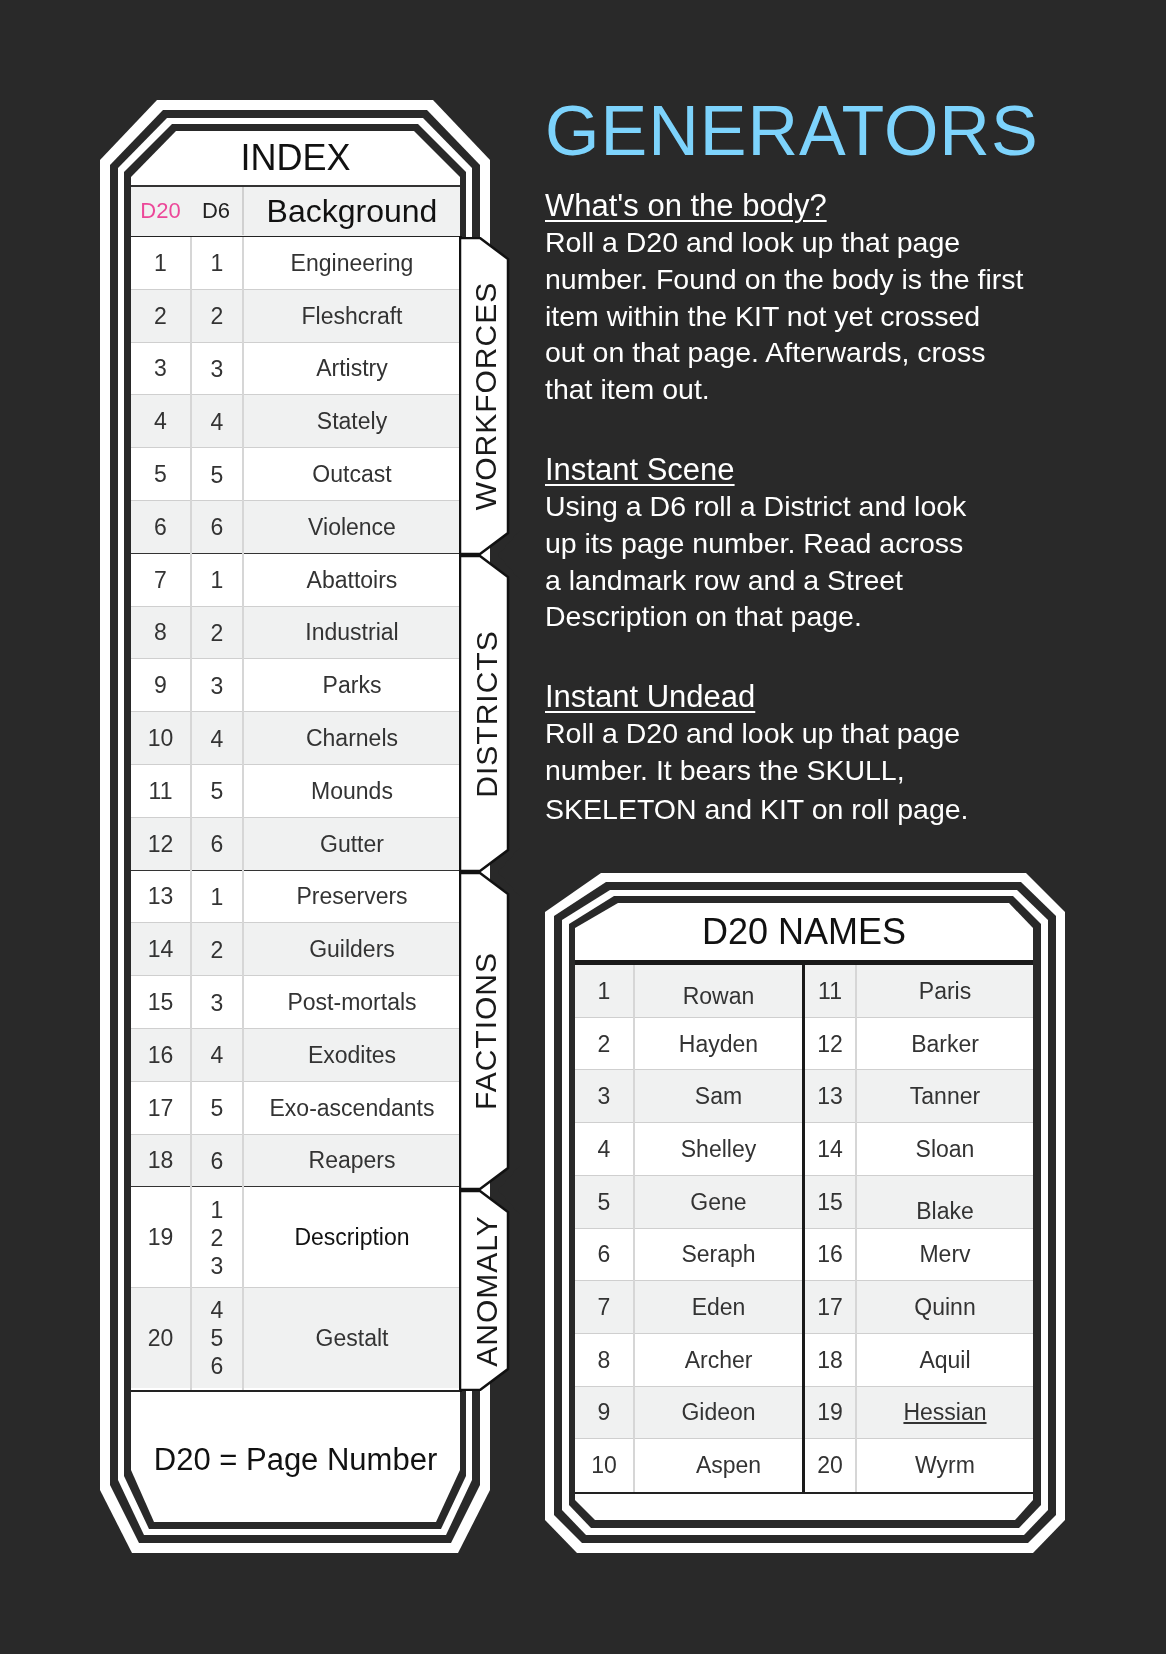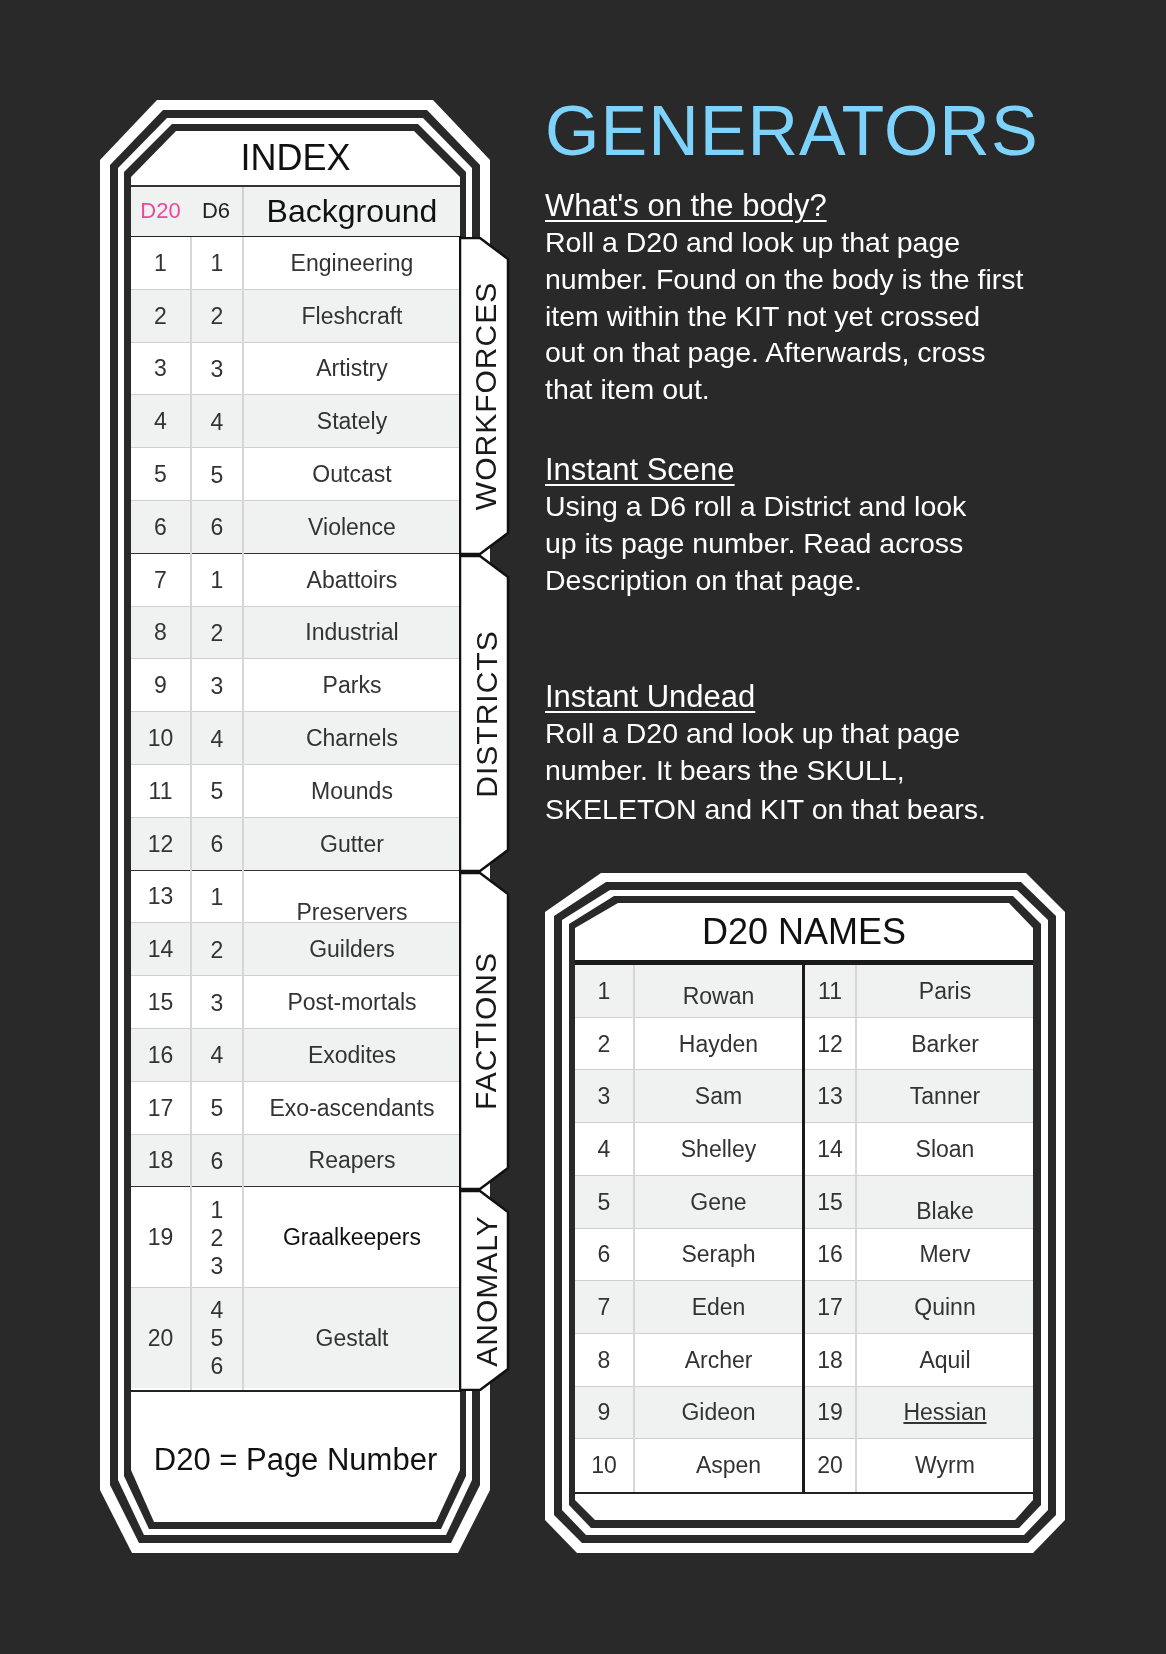--- a/index.html
+++ b/index.html
@@ -96,21 +96,21 @@
     <div class="cell" style="left: 244px; top: 765px; width: 216px; height: 52.8px;">Mounds</div>
     <div class="row-bg" style="left: 131px; top: 817.8px; width: 329px; height: 52.8px; background: rgb(240, 241, 241);"></div>
     <div class="abs" style="left: 131px; top: 869.6px; width: 329px; height: 2px; background: rgb(51, 51, 51);"></div>
     <div class="cell" style="left: 131px; top: 817.8px; width: 59px; height: 52.8px;">12</div>
     <div class="cell" style="left: 192px; top: 817.8px; width: 50px; height: 52.8px; flex-direction: column; line-height: 28px;">6</div>
     <div class="cell" style="left: 244px; top: 817.8px; width: 216px; height: 52.8px;">Gutter</div>
     <div class="row-bg" style="left: 131px; top: 870.6px; width: 329px; height: 52.8px; background: rgb(255, 255, 255);"></div>
     <div class="abs" style="left: 131px; top: 922.4px; width: 329px; height: 1px; background: rgb(207, 207, 207);"></div>
     <div class="cell" style="left: 131px; top: 870.6px; width: 59px; height: 52.8px;">13</div>
     <div class="cell" style="left: 192px; top: 870.6px; width: 50px; height: 52.8px; flex-direction: column; line-height: 28px;">1</div>
-    <div class="cell" style="left: 244px; top: 870.6px; width: 216px; height: 52.8px; margin-top: 16px;">Preservers</div>
+    <div class="cell" style="left: 244px; top: 870.6px; width: 216px; height: 52.8px;">Preservers</div>
     <div class="row-bg" style="left: 131px; top: 923.4px; width: 329px; height: 52.8px; background: rgb(240, 241, 241);"></div>
     <div class="abs" style="left: 131px; top: 975.2px; width: 329px; height: 1px; background: rgb(207, 207, 207);"></div>
     <div class="cell" style="left: 131px; top: 923.4px; width: 59px; height: 52.8px;">14</div>
     <div class="cell" style="left: 192px; top: 923.4px; width: 50px; height: 52.8px; flex-direction: column; line-height: 28px;">2</div>
     <div class="cell" style="left: 244px; top: 923.4px; width: 216px; height: 52.8px;">Guilders</div>
     <div class="row-bg" style="left: 131px; top: 976.2px; width: 329px; height: 52.8px; background: rgb(255, 255, 255);"></div>
     <div class="abs" style="left: 131px; top: 1028px; width: 329px; height: 1px; background: rgb(207, 207, 207);"></div>
     <div class="cell" style="left: 131px; top: 976.2px; width: 59px; height: 52.8px;">15</div>
     <div class="cell" style="left: 192px; top: 976.2px; width: 50px; height: 52.8px; flex-direction: column; line-height: 28px;">3</div>
     <div class="cell" style="left: 244px; top: 976.2px; width: 216px; height: 52.8px;">Post-mortals</div>
@@ -130,21 +130,21 @@
     <div class="cell" style="left: 192px; top: 1134.6px; width: 50px; height: 52.8px; flex-direction: column; line-height: 28px;">6</div>
     <div class="cell" style="left: 244px; top: 1134.6px; width: 216px; height: 52.8px;">Reapers</div>
     <div class="row-bg" style="left: 131px; top: 1187.4px; width: 329px; height: 100.5px; background: rgb(255, 255, 255);"></div>
     <div class="abs" style="left: 131px; top: 1286.9px; width: 329px; height: 1px; background: rgb(207, 207, 207);"></div>
     <div class="cell" style="left: 131px; top: 1187.4px; width: 59px; height: 100.5px;">19</div>
     <div class="cell" style="left: 192px; top: 1187.4px; width: 50px; height: 100.5px; flex-direction: column; line-height: 28px;">
       <div>1</div>
       <div>2</div>
       <div>3</div>
     </div>
-    <div class="cell" style="left: 244px; top: 1187.4px; width: 216px; height: 100.5px; color: rgb(17, 17, 17);">Graalkeepers</div>
+    <div class="cell" style="left: 244px; top: 1187.4px; width: 216px; height: 100.5px; color: rgb(17, 17, 17);">Description</div>
     <div class="row-bg" style="left: 131px; top: 1287.9px; width: 329px; height: 100.5px; background: rgb(240, 241, 241);"></div>
     <div class="cell" style="left: 131px; top: 1287.9px; width: 59px; height: 100.5px;">20</div>
     <div class="cell" style="left: 192px; top: 1287.9px; width: 50px; height: 100.5px; flex-direction: column; line-height: 28px;">
       <div>4</div>
       <div>5</div>
       <div>6</div>
     </div>
     <div class="cell" style="left: 244px; top: 1287.9px; width: 216px; height: 100.5px;">Gestalt</div>
     <div class="abs" style="left: 190px; top: 237px; width: 2px; height: 1154px; background: rgb(214, 214, 214);"></div>
     <div class="abs" style="left: 242px; top: 237px; width: 2px; height: 1154px; background: rgb(214, 214, 214);"></div>
@@ -201,30 +201,31 @@
     <div>out on that page. Afterwards, cross</div>
     <div>that item out.</div>
   </div>
 </div>
 
 <div class="abs" style="left:545px;top:452px;width:540px;">
   <div class="sec-head">Instant Scene</div>
   <div class="sec-body">
     <div>Using a D6 roll a District and look</div>
     <div>up its page number. Read across</div>
+    <div>a landmark row and a Street</div>
     <div>Description on that page.</div>
   </div>
 </div>
 
 <div class="abs" style="left:545px;top:679px;width:540px;">
   <div class="sec-head">Instant Undead</div>
   <div class="sec-body">
     <div>Roll a D20 and look up that page</div>
     <div>number. It bears the SKULL,</div>
-    <div style="margin-top:2px;">SKELETON and KIT on that bears.</div>
+    <div style="margin-top:2px;">SKELETON and KIT on roll page.</div>
   </div>
 </div>
 
 <div class="frame" style="left:0;top:0;width:1166px;height:1654px;">
   <svg width="1166" height="1654">
     <polygon points="601,873 1026,873 1065,912 1065,1520 1033,1553 577,1553 545,1520 545,912" fill="#ffffff"></polygon>
     <polygon points="606,882 1021,882 1056,916 1056,1515 1028,1543 582,1543 554,1515 554,916" fill="#292929"></polygon>
     <polygon points="610,890 1017,890 1048,920 1048,1510 1024,1535 586,1535 562,1510 562,920" fill="#ffffff"></polygon>
     <polygon points="614,896 1013,896 1041,924 1041,1505 1019,1528 591,1528 569,1505 569,924" fill="#292929"></polygon>
     <polygon points="618,903 1009,903 1033,928 1033,1500 1015,1520 595,1520 575,1500 575,928" fill="#ffffff"></polygon>

